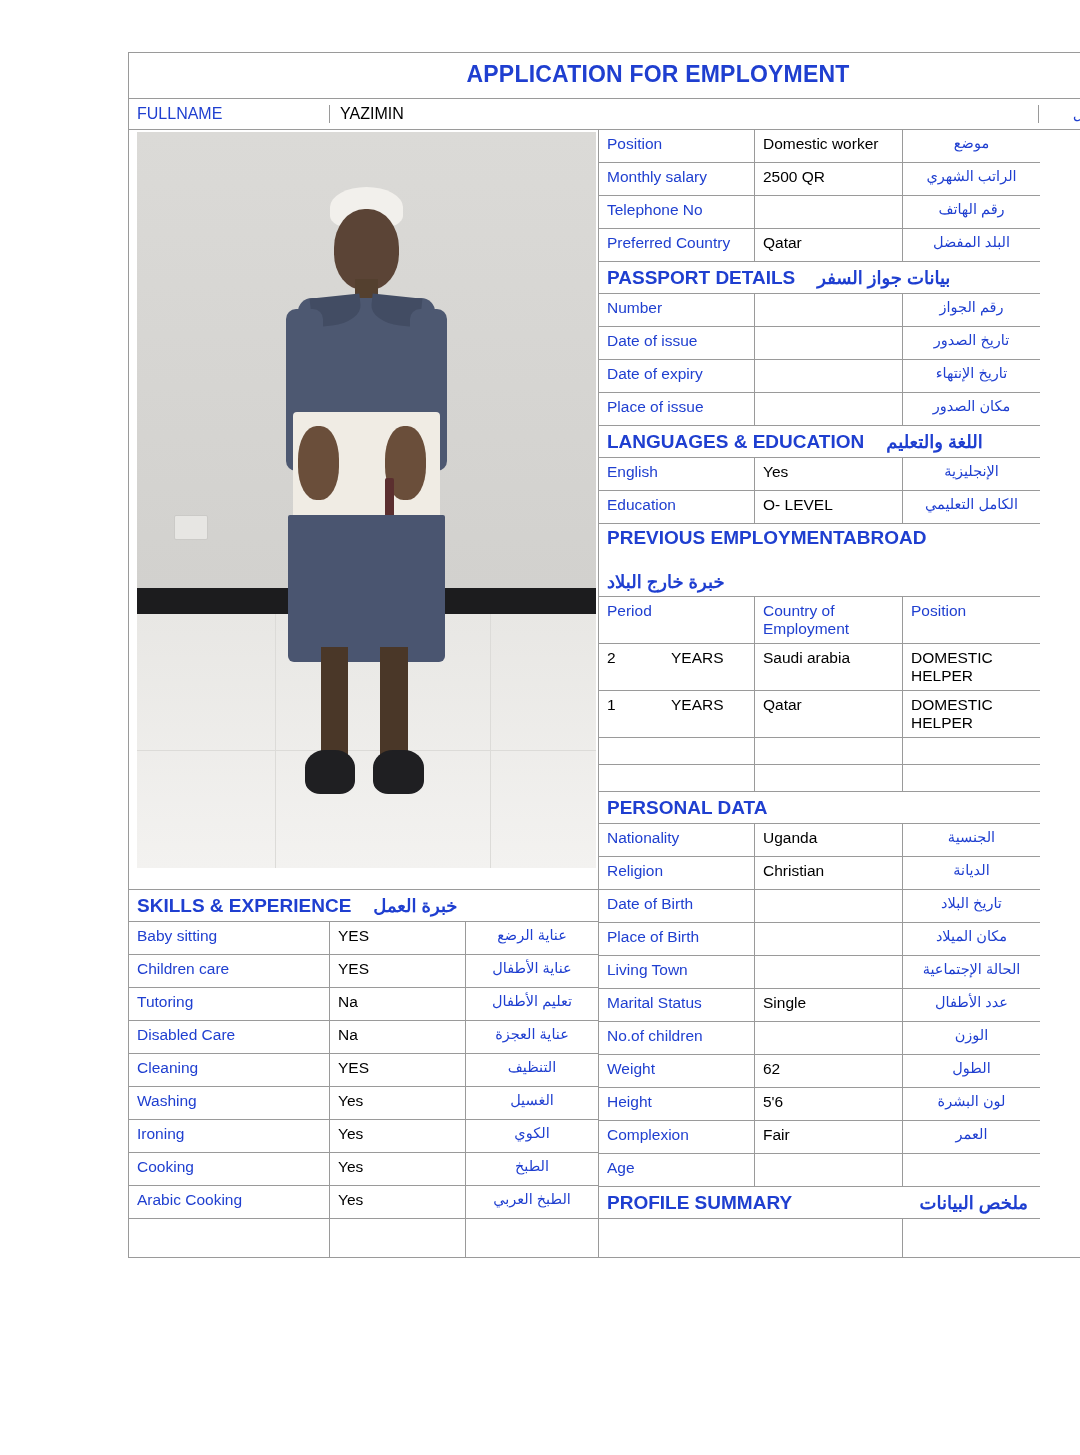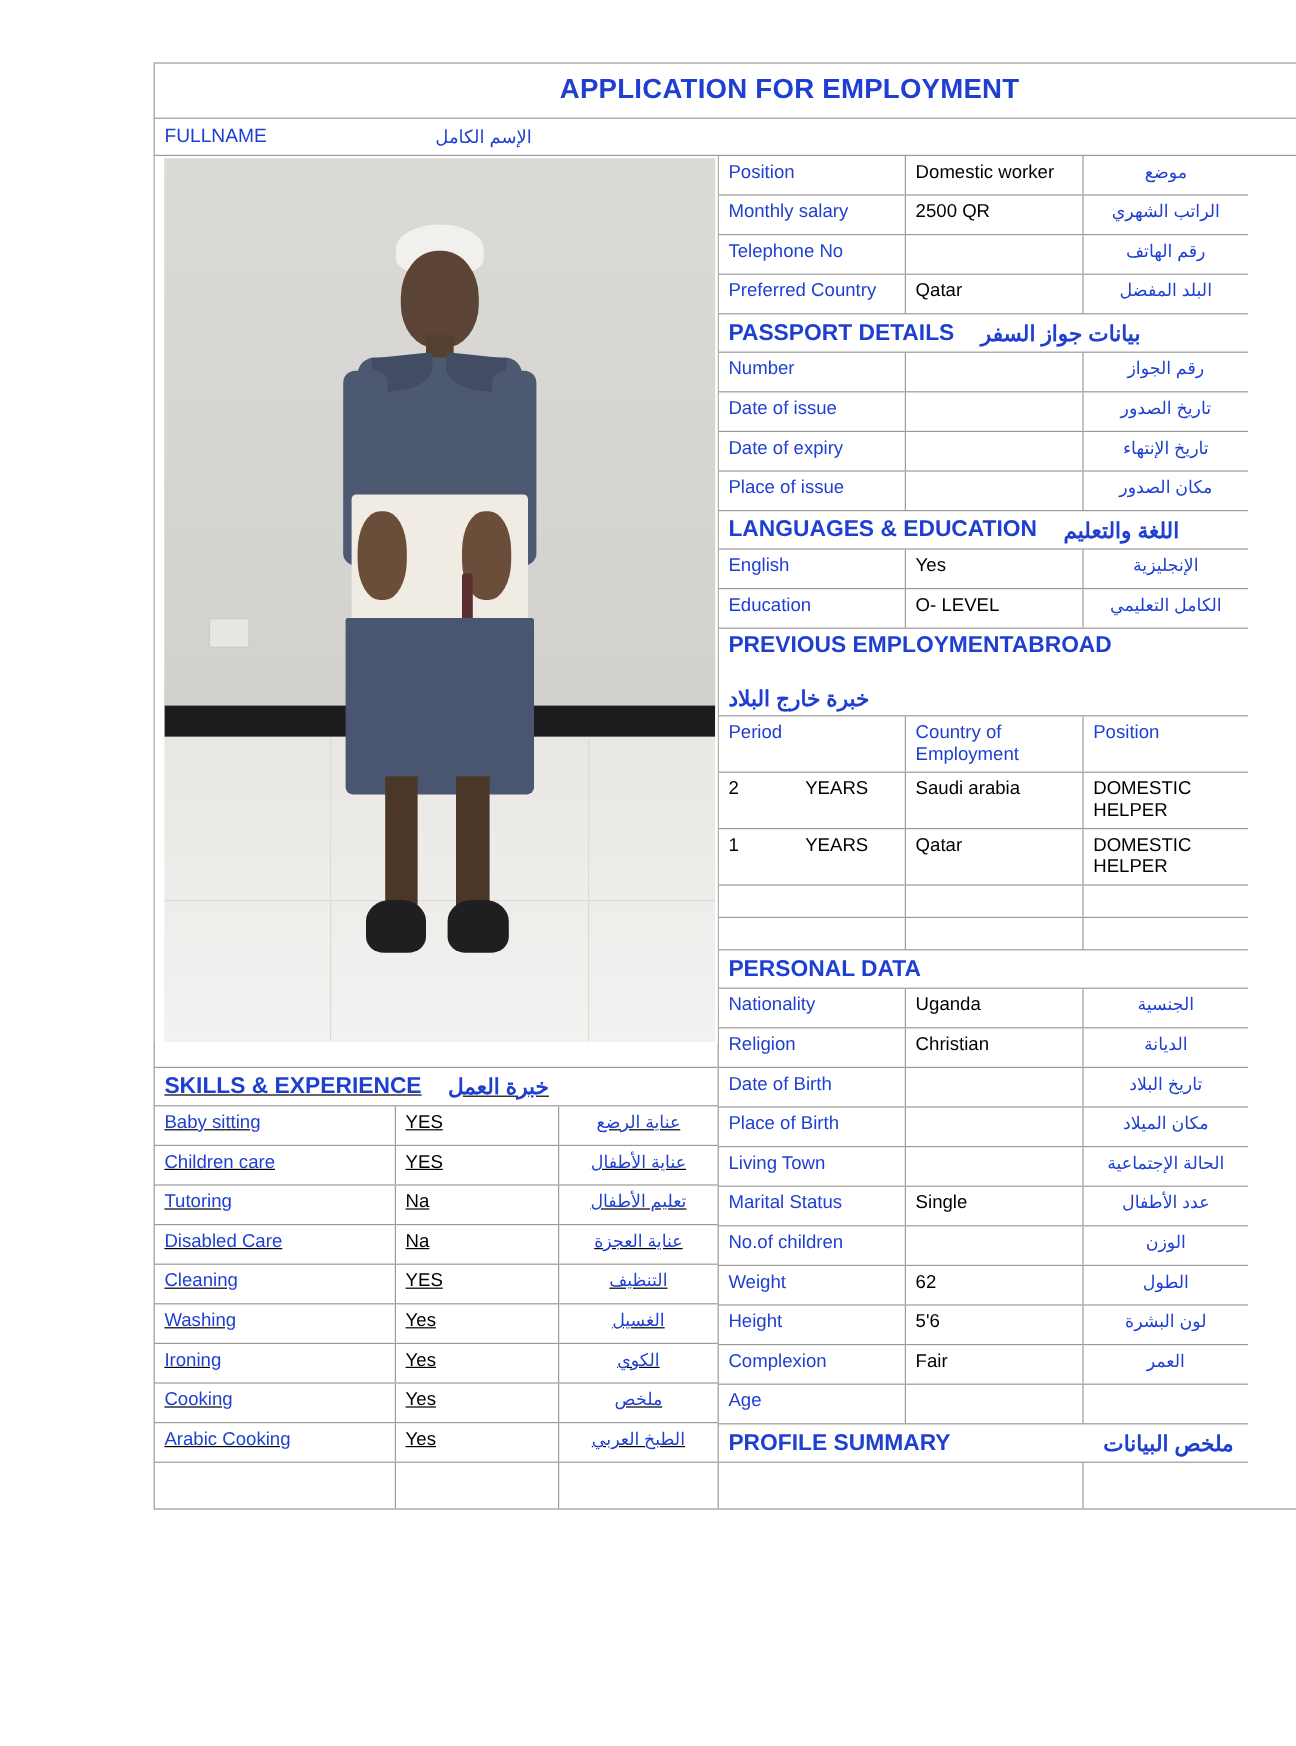--- a/index.html
+++ b/index.html
@@ -64,21 +64,20 @@
   .body-area {
     display: flex;
     align-items: stretch;
   }
   .left-col {
     width: 470px;
     box-sizing: border-box;
     border-right: 1px solid #9a9a9a;
     display: flex;
     flex-direction: column;
-    text-decoration: underline;
   }
   .right-col {
     width: 441px;
     box-sizing: border-box;
     display: flex;
     flex-direction: column;
   }
 
   
   .photo-wrap {
@@ -261,20 +260,21 @@
 </style>
 </head>
 <body>
 
 <div class="page">
 
   <div class="title-bar">APPLICATION FOR EMPLOYMENT</div>
 
   <div class="fullname-row">
     <div class="fullname-label">FULLNAME</div>
+    <div class="fullname-value">YAZIMIN</div>
     <div class="fullname-ar">الإسم الكامل</div>
   </div>
 
   <div class="body-area">
 
     <div class="left-col">
       <div class="photo-wrap">
         <div class="photo">
           <div class="wall"></div>
           <div class="socket"></div>
@@ -343,21 +343,21 @@
         <div class="cell s-c3 ar bd-l">الغسيل</div>
       </div>
       <div class="row">
         <div class="cell s-c1 blue">Ironing</div>
         <div class="cell s-c2 black bd-l">Yes</div>
         <div class="cell s-c3 ar bd-l">الكوي</div>
       </div>
       <div class="row">
         <div class="cell s-c1 blue">Cooking</div>
         <div class="cell s-c2 black bd-l">Yes</div>
-        <div class="cell s-c3 ar bd-l">ملخص</div>
+        <div class="cell s-c3 ar bd-l">الطبخ</div>
       </div>
       <div class="row">
         <div class="cell s-c1 blue">Arabic Cooking</div>
         <div class="cell s-c2 black bd-l">Yes</div>
         <div class="cell s-c3 ar bd-l">الطبخ العربي</div>
       </div>
 
       <div class="bottom-row">
         <div class="c s-c1"></div>
         <div class="c s-c2 bd-l"></div>

